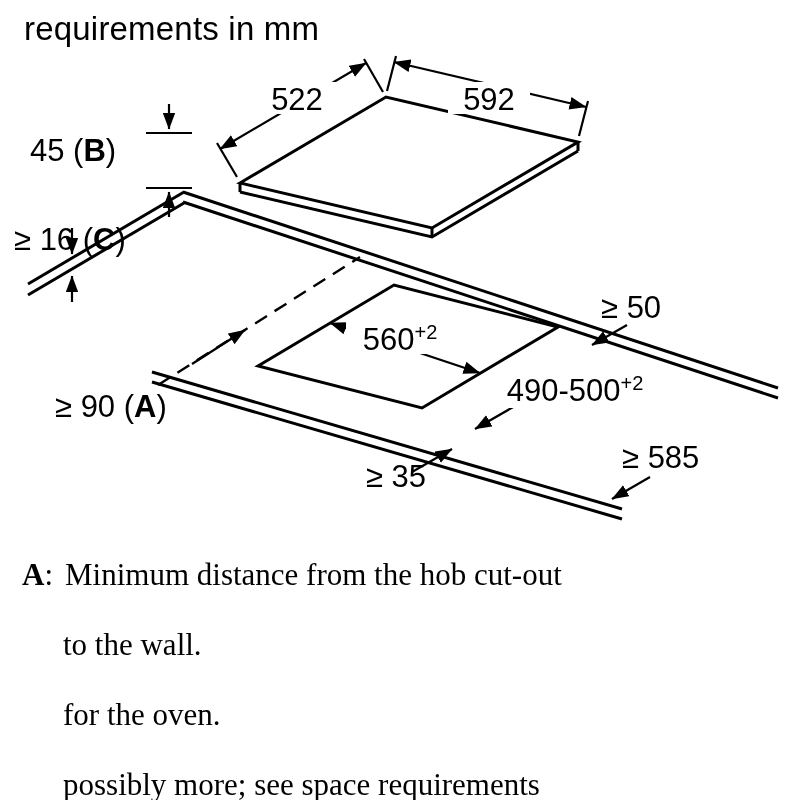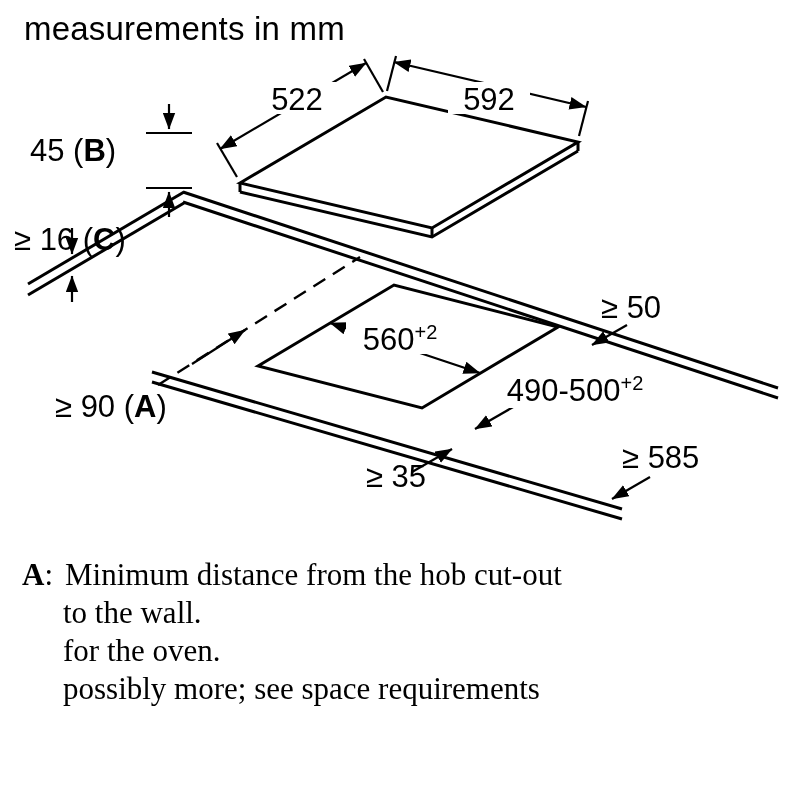--- a/index.html
+++ b/index.html
@@ -10,28 +10,28 @@
   .outline-fill{stroke:#000;stroke-width:3;fill:#ffffff;}
   .dimline{stroke:#000;stroke-width:2.2;fill:none;}
   .tick{stroke:#000;stroke-width:2.2;}
   .dashed{stroke:#000;stroke-width:2.4;fill:none;stroke-dasharray:14 9;}
   .dim{font-family:"Liberation Sans", sans-serif;font-size:31px;fill:#000;}
   .sup{font-size:20px;}
   .bold{font-weight:bold;}
   .mask{fill:#ffffff;stroke:none;}
   .legend{position:absolute;left:22px;top:556px;font-size:31px;line-height:38px;font-family:Liberation Serif, serif;}
   .lrow{white-space:nowrap;}
-  .cont{margin-left:41px;}
+  .cont{margin-left:41px;margin-top:32px;}
   .lkey{font-weight:bold;}
   .lcolon{margin-right:12px;}
 </style>
 </head>
 <body>
 
-<div class="page-title">measurements in mm</div>
+<div class="page-title">requirements in mm</div>
 
 <svg width="800" height="550" viewBox="0 0 800 550">
   <defs>
     <marker id="arw" viewBox="0 0 16 12" refX="15.5" refY="6" markerWidth="17" markerHeight="13" markerUnits="userSpaceOnUse" orient="auto-start-reverse">
       <path d="M0,0 L16,6 L0,12 z" fill="#000"></path>
     </marker>
   </defs>
 
   <g>
     <line class="outline" x1="183" y1="192" x2="778" y2="388"></line>

